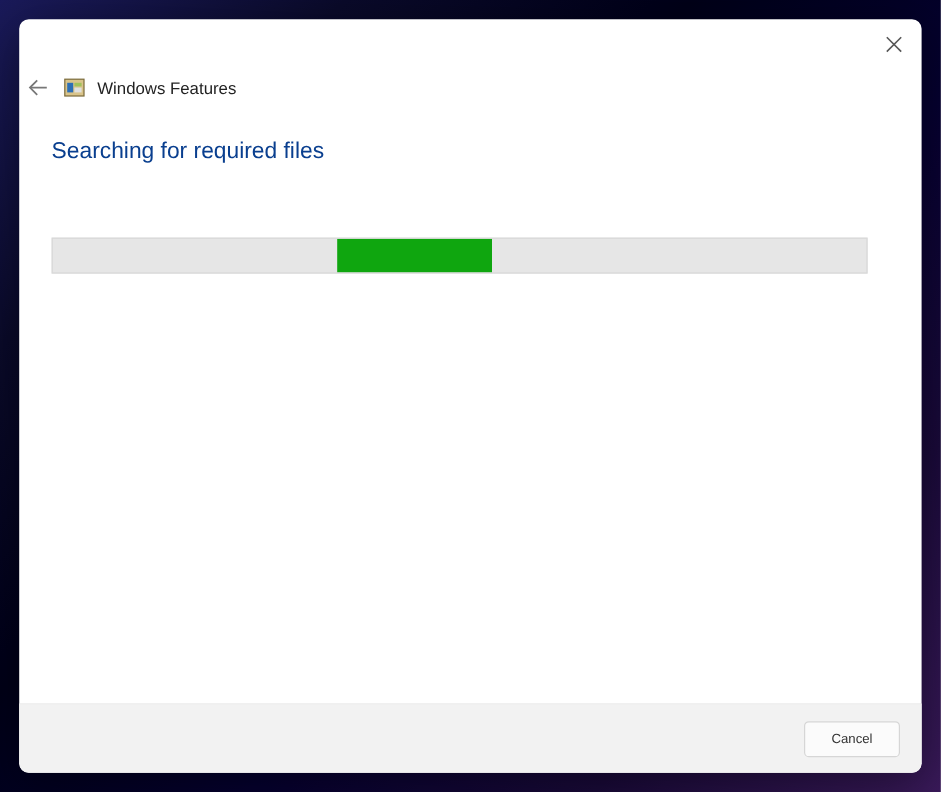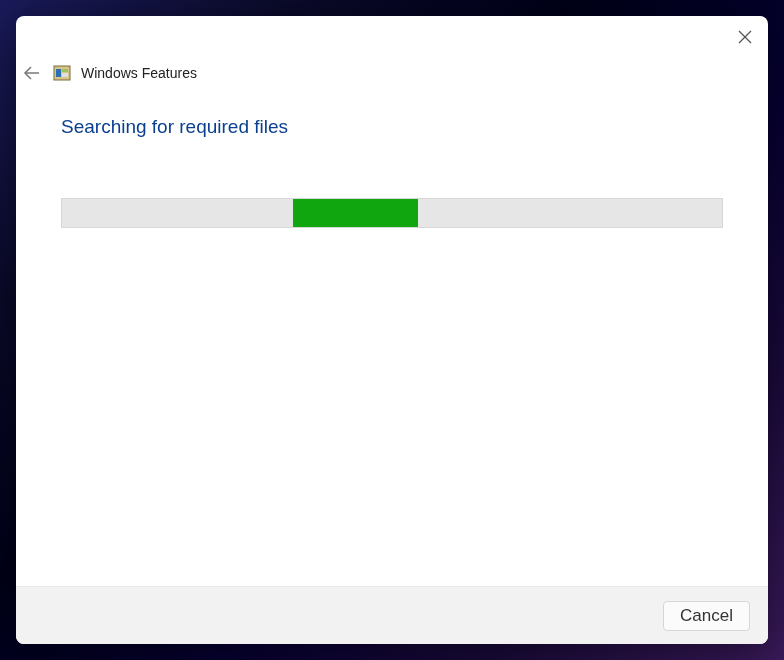--- a/index.html
+++ b/index.html
@@ -77,21 +77,21 @@
       justify-content: center;
     }
 
     .app-title {
       font-size: 14px;
       color: #222;
     }
 
     .content {
       flex: 1 1 auto;
-      padding: 28px 45px 0 45px;
+      padding: 28px 45px 0 27px;
     }
 
     .status-heading {
       font-size: 19px;
       color: #0a3f8f;
       font-weight: 400;
       margin-bottom: 60px;
     }
 
     .progress-track {
@@ -122,21 +122,21 @@
       border-bottom-right-radius: 8px;
     }
 
     .cancel-btn {
       min-width: 80px;
       height: 30px;
       padding: 0 16px;
       background: #fbfbfb;
       border: 1px solid #d6d6d6;
       border-radius: 4px;
-      font-size: 17px;
+      font-size: 11px;
       color: #333;
       cursor: pointer;
       font-family: inherit;
     }
   </style>
 </head>
 <body>
 
 <div class="dialog">
 

